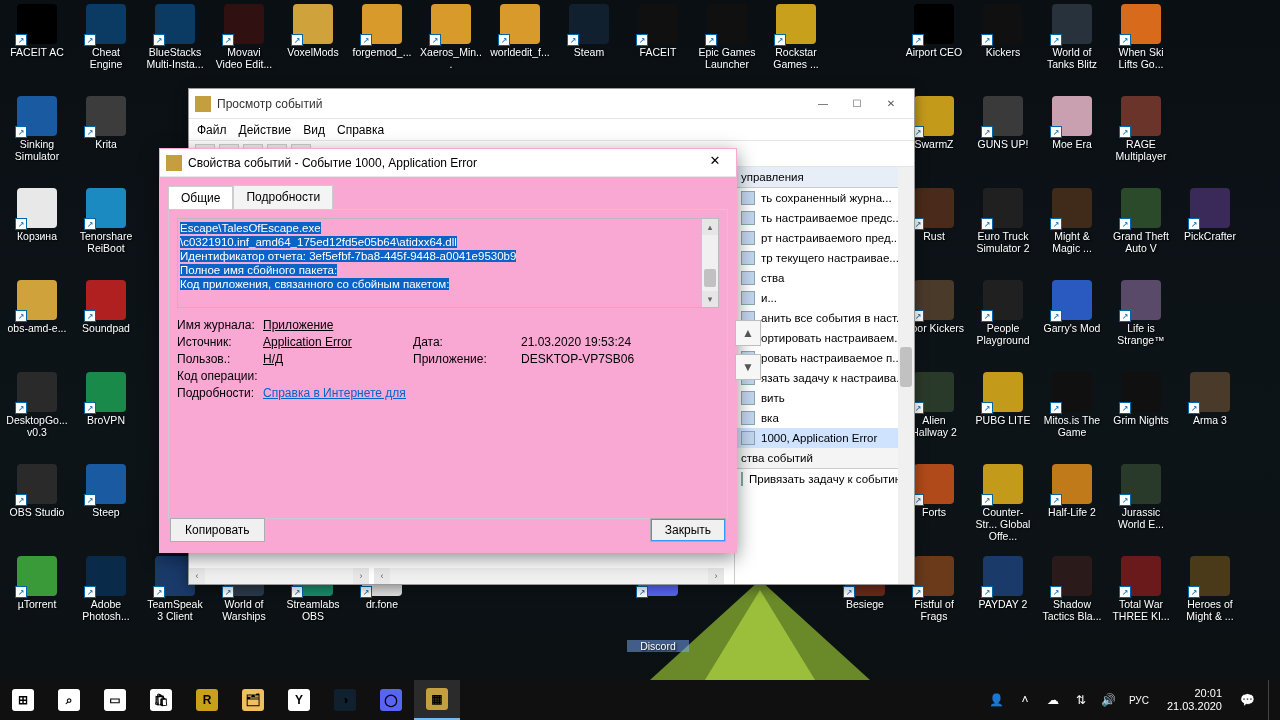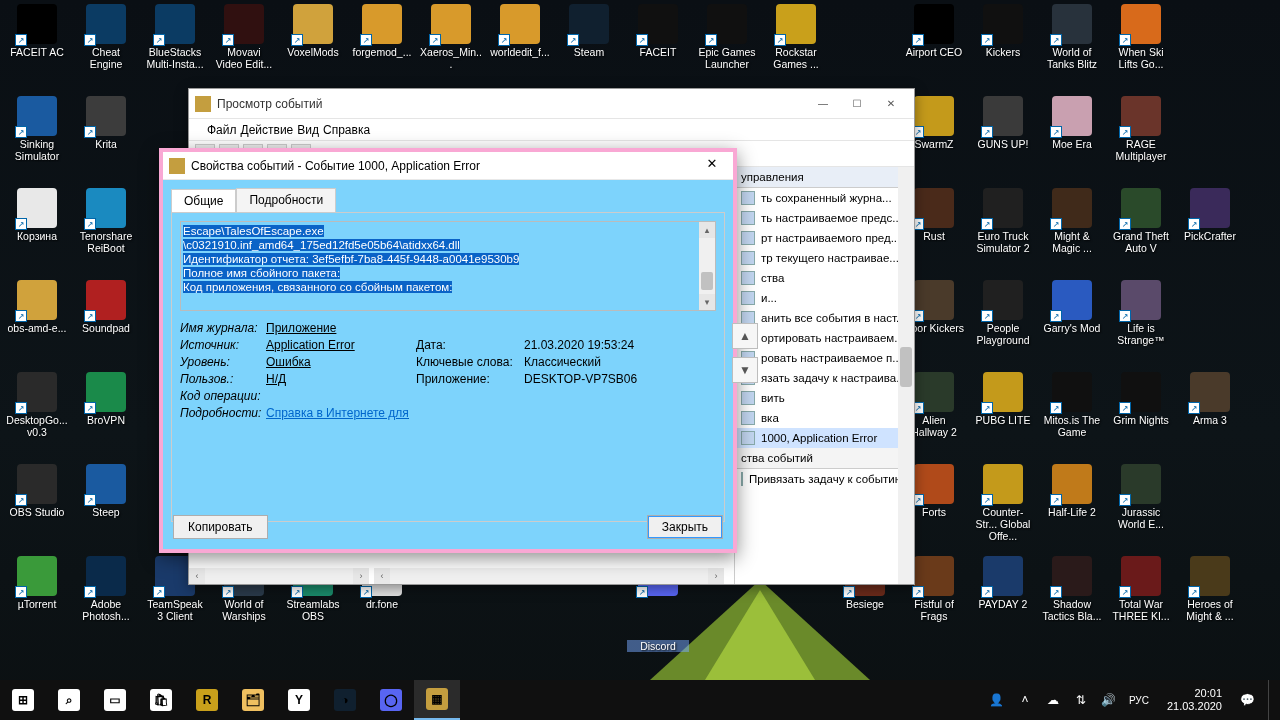--- a/index.html
+++ b/index.html
@@ -19,57 +19,57 @@
 .tent:before { content:""; position:absolute; left:0; right:0; bottom:0; height:0; border-left:110px solid transparent; border-right:110px solid transparent; border-bottom:100px solid #6a8a2a; }
 .tent:after { content:""; position:absolute; left:55px; bottom:0; width:0; height:0; border-left:55px solid transparent; border-right:55px solid transparent; border-bottom:90px solid #9bbf3a; }
 
 
 .evwin { position:absolute; left:188px; top:88px; width:727px; height:497px; background:#fff; border:1px solid #999; box-shadow:0 3px 12px rgba(0,0,0,.4); }
 .evwin .titlebar { height:30px; display:flex; align-items:center; padding:0 6px; background:#fff; border-bottom:1px solid #e5e5e5; }
 .evwin .titlebar .ticon { width:16px; height:16px; background:#c49e3f; margin-right:6px; }
 .evwin .titlebar .ttxt { flex:1; font-size:12px; color:#333; }
 .evwin .winbtns { display:flex; }
 .winbtn { width:34px; height:22px; display:flex; align-items:center; justify-content:center; font-size:10px; color:#555; cursor:pointer; }
-.evwin .menubar { height:22px; display:flex; gap:4px; padding:0 18px; font-size:12px; align-items:center; border-bottom:1px solid #e5e5e5; }
+.evwin .menubar { height:22px; display:flex; gap:12px; padding:0 8px; font-size:12px; align-items:center; border-bottom:1px solid #e5e5e5; }
 .evwin .toolbar { height:26px; border-bottom:1px solid #e5e5e5; display:flex; align-items:center; gap:4px; padding:0 6px; }
 .tbtn { width:20px; height:20px; background:#eee; border:1px solid #ccc; }
 .evwin .body { position:relative; height:calc(100% - 78px); }
 .actions-pane { position:absolute; right:0; top:0; bottom:0; width:180px; border-left:1px solid #ccc; font-size:11.5px; overflow:hidden; }
 .actions-pane .hdr { background:#e8eef7; padding:4px 6px; font-size:11.5px; border-bottom:1px solid #ccc; }
 .actions-pane .itm { padding:3px 6px; display:flex; align-items:center; gap:6px; white-space:nowrap; overflow:hidden; text-overflow:ellipsis; cursor:pointer; }
 .actions-pane .itm .caret { margin-left:auto; font-size:9px; color:#666; }
 .actions-pane .sel { background:#cfe3ff; }
 .actions-pane .aicon { width:14px; height:14px; background:#c2d6f0; border:1px solid #8aa; }
 .actions-scroll { position:absolute; right:0; top:0; bottom:0; width:16px; background:#f0f0f0; }
 .actions-thumb { position:absolute; right:2px; top:180px; width:12px; height:40px; background:#c1c1c1; border-radius:3px; }
 .hsb { position:absolute; left:0; bottom:0; height:16px; background:#f0f0f0; display:flex; align-items:center; }
 .hsb .ar { width:16px; height:16px; display:flex; align-items:center; justify-content:center; font-size:9px; color:#666; background:#e8e8e8; }
 .hsb1 { left:0; width:180px; }
 .hsb2 { left:185px; width:350px; }
 .hsb .track{flex:1;}
 
 
-.propdlg { position:absolute; left:159px; top:148px; width:578px; height:405px; background:#7dd3fc; border:4px solid #f9a8d4; box-shadow:0 5px 18px rgba(0,0,0,.45); }
+.propdlg { position:absolute; left:159px; top:148px; width:578px; height:405px; background:#f9a8d4; border:1px solid #f9a8d4; box-shadow:0 5px 18px rgba(0,0,0,.45); }
 .propdlg .titlebar { height:28px; display:flex; align-items:center; padding:0 6px; background:#fff; border-bottom:1px solid #e8e8e8; }
 .propdlg .titlebar .ticon { width:16px; height:16px; background:#c49e3f; margin-right:6px; }
 .propdlg .titlebar .ttxt { flex:1; font-size:12px; }
 .closex { width:30px; height:20px; font-size:13px; text-align:center; cursor:pointer; }
 .tabs { display:flex; margin:8px 8px 0; }
 .tab { padding:4px 12px; font-size:12px; background:#f4f4f4; border:1px solid #ccc; border-bottom:none; cursor:pointer; }
 .tab.active { background:#fff; border-bottom:1px solid #fff; position:relative; top:1px; }
 .tabpanel { margin:0 8px 8px; border:1px solid #ccc; padding:8px; height:310px; position:relative; }
 .logbox { border:1px solid #bbb; height:90px; padding:2px; font-size:11.5px; line-height:14px; position:relative; }
 .logbox .sel { background:#0a63c7; color:#fff; display:inline; }
 .logbox .sc { position:absolute; right:0; top:0; bottom:0; width:16px; background:#f0f0f0; }
 .logbox .scup, .logbox .scdn { position:absolute; right:0; width:16px; height:16px; background:#e6e6e6; display:flex; align-items:center; justify-content:center; font-size:9px; color:#666;}
 .logbox .scup{top:0;} .logbox .scdn{bottom:0;}
 .logbox .scth { position:absolute; right:2px; top:50px; width:12px; height:18px; background:#c1c1c1; border-radius:2px; }
 .fields { margin-top:10px; font-size:12px; }
 .fieldrow { display:flex; margin:3px 0; }
-.fieldrow .l1 { width:86px; color:#000;font-style:italic; }
+.fieldrow .l1 { width:86px; color:#000; }
 .fieldrow .v1 { width:150px;text-decoration:underline; }
 .fieldrow .l2 { width:108px; }
 .fieldrow .v2 { flex:1; }
 .link { color:#0066cc; text-decoration:underline; cursor:pointer; }
 .arrows { position:absolute; right:-34px; top:110px; display:flex; flex-direction:column; gap:8px; }
 .arrowbtn { width:26px; height:26px; border:1px solid #bdbdbd; background:#f6f6f6; display:flex; align-items:center; justify-content:center; font-size:12px; color:#555; cursor:pointer; }
 .dlgbuttons { position:absolute; left:10px; right:10px; bottom:10px; display:flex; justify-content:space-between; }
 .stdbtn { padding:4px 14px; font-size:12px; border:1px solid #adadad; background:#f0f0f0; cursor:pointer; }
 .stdbtn.primary { box-shadow:0 0 0 1px #3399ff inset; }
 
@@ -596,26 +596,20 @@
     <div class="fields">
       <div class="fieldrow">
         <div class="l1">Имя журнала:</div>
         <div class="v1">Приложение</div>
       </div>
       <div class="fieldrow">
         <div class="l1">Источник:</div>
         <div class="v1">Application Error</div>
         <div class="l2">Дата:</div>
         <div class="v2">21.03.2020 19:53:24</div>
-      </div>
-      <div class="fieldrow">
-        <div class="l1">Уровень:</div>
-        <div class="v1">Ошибка</div>
-        <div class="l2">Ключевые слова:</div>
-        <div class="v2">Классический</div>
       </div>
       <div class="fieldrow">
         <div class="l1">Пользов.:</div>
         <div class="v1">Н/Д</div>
         <div class="l2">Приложение:</div>
         <div class="v2">DESKTOP-VP7SB06</div>
       </div>
       <div class="fieldrow">
         <div class="l1">Код операции:</div>
         <div class="v1"></div>

